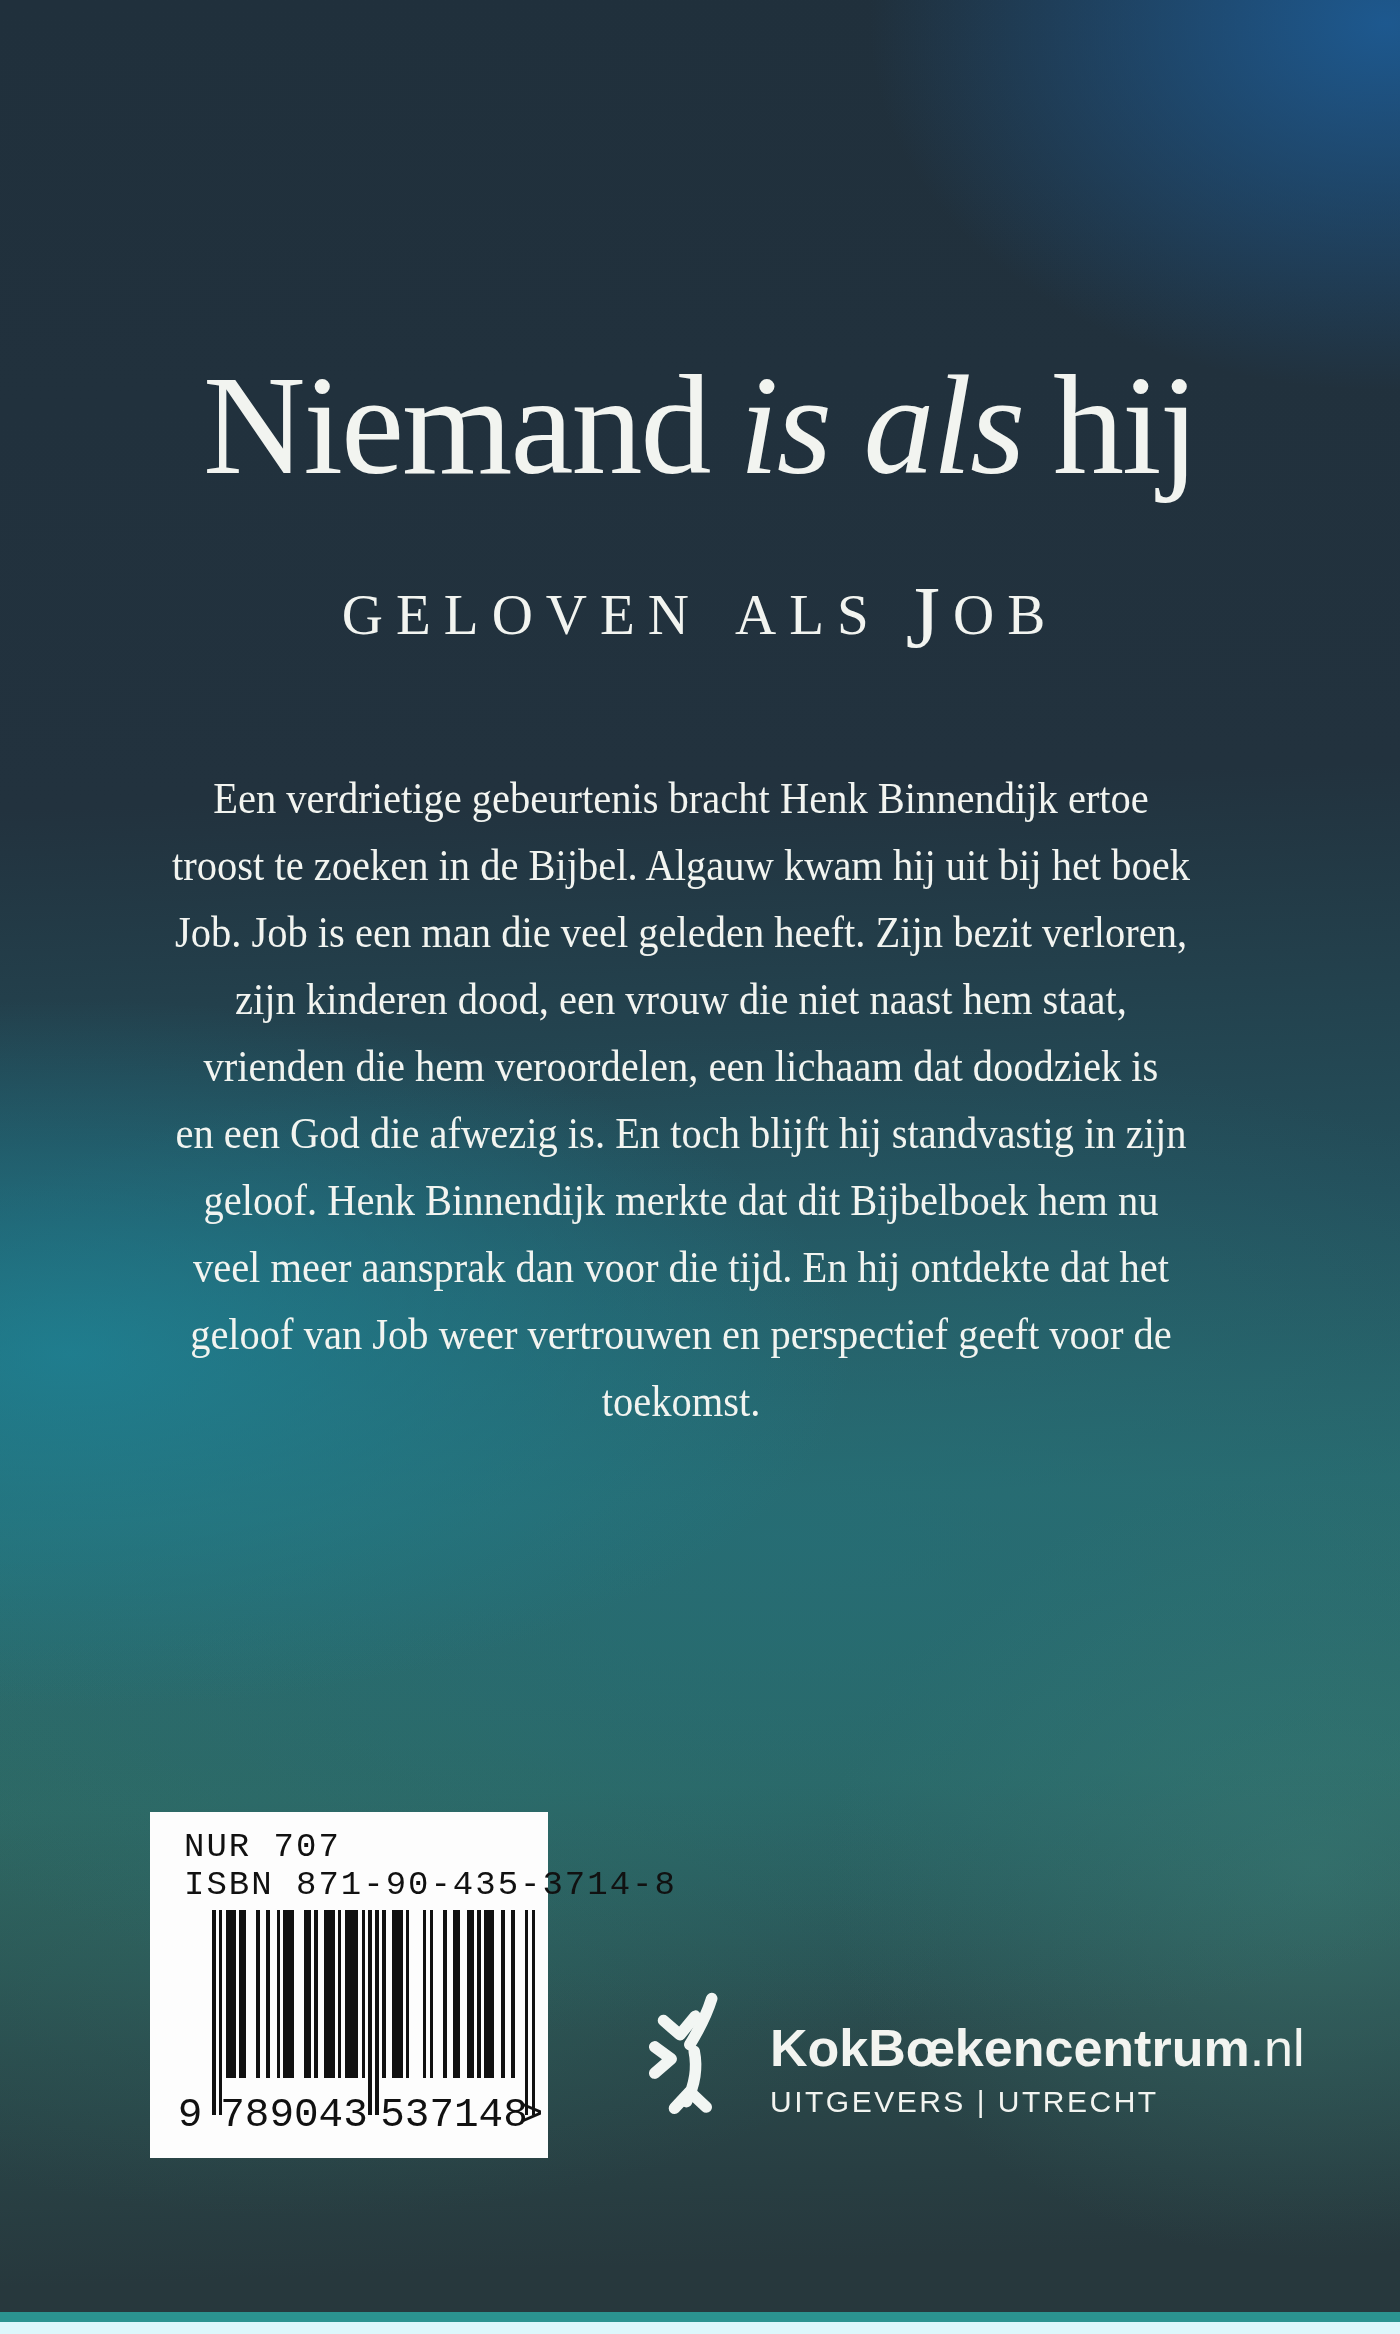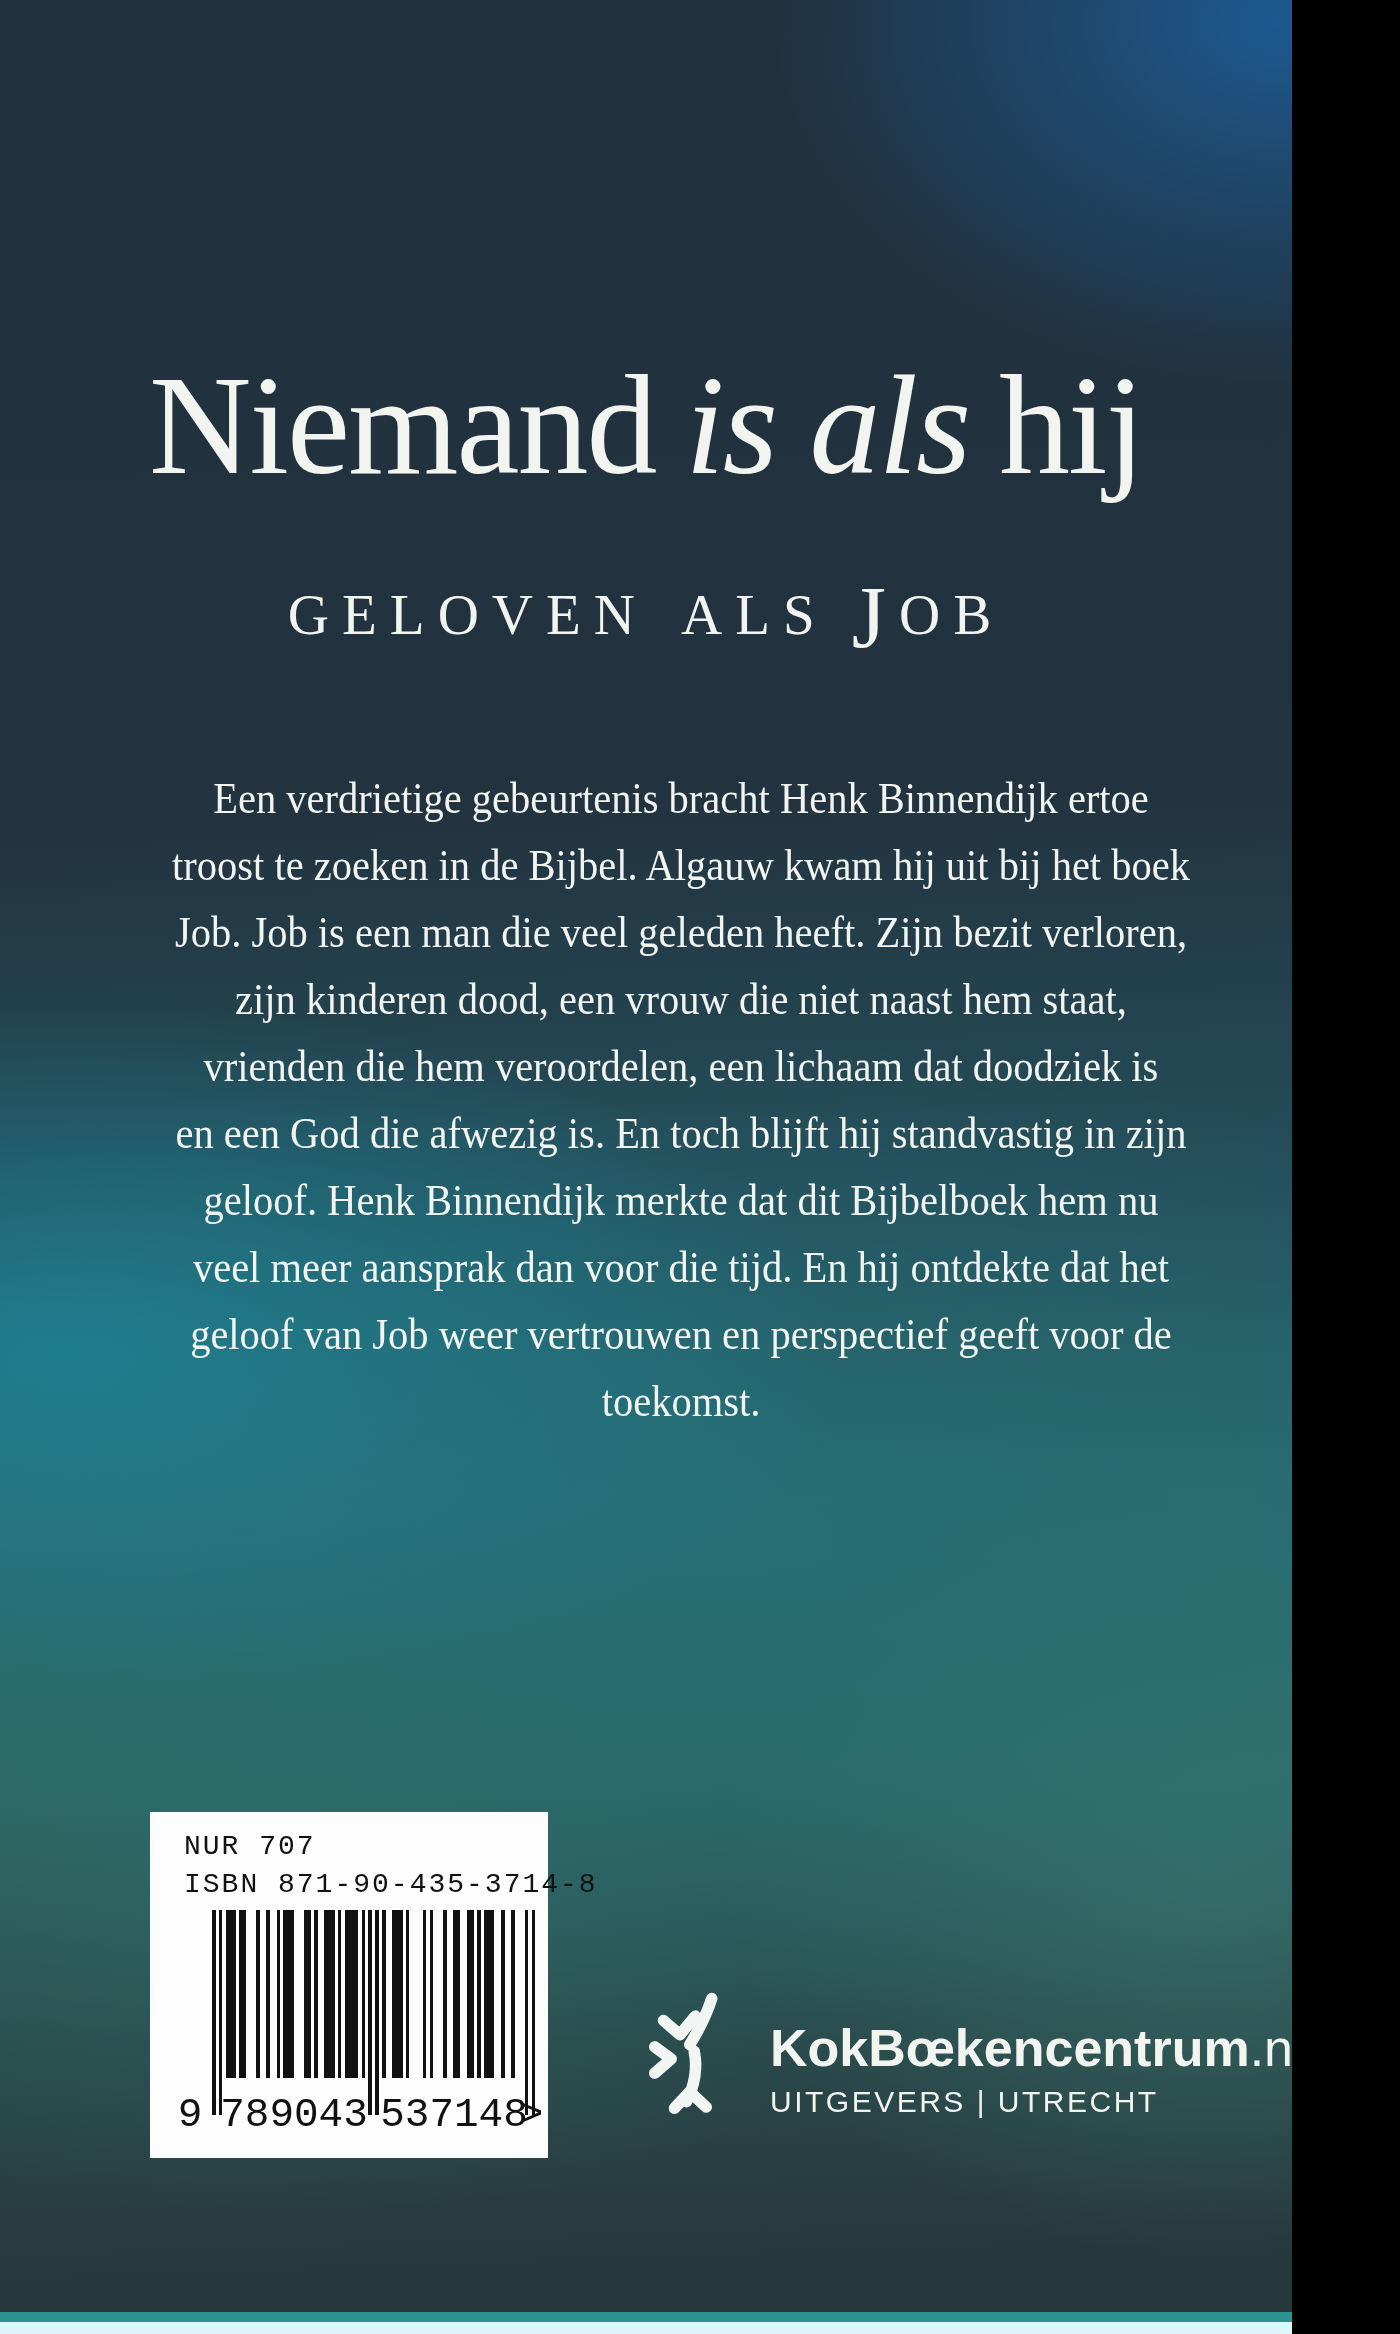--- a/index.html
+++ b/index.html
@@ -1,16 +1,16 @@
 <!DOCTYPE html>
 <html style="--text: #f2f4f0; --edge-teal: #2b9390; --edge-light: #dcf7fb; --bc-bg: #fdfdfd; --bc-ink: #111111; --top-right-blue: #1d5c96; --teal-band: #1f8398; --base-slate: #22333e;"><head>
 <meta charset="utf-8">
 <style>
   html,body{margin:0;padding:0;background:#000;}
-  .cover{position:relative;width:1292px;height:2334px;overflow:hidden;
+  .cover{position:relative;width:1400px;height:2334px;overflow:hidden;
          font-family:"Liberation Serif", serif;color:var(--text,#f2f4f0);}
   .bg{position:absolute;inset:0;
       background:
         radial-gradient(760px 540px at 99% 1%,  rgba(29,92,150,.92), rgba(29,92,150,0) 68%),
         radial-gradient(1150px 520px at 5% 58%, rgba(30,133,152,.80), rgba(30,133,152,0) 68%),
         radial-gradient(1500px 700px at 55% 66%,rgba(36,110,120,.65), rgba(36,110,120,0) 72%),
         radial-gradient(700px 560px at 94% 80%, rgba(62,130,121,.50), rgba(62,130,121,0) 70%),
         radial-gradient(900px 420px at 22% 82%, rgba(49,110,102,.45), rgba(49,110,102,0) 72%),
         linear-gradient(178deg,#20303c 0%,#22323e 34%,#24505c 52%,#2a6a6d 64%,#2d6763 76%,#2a4a4c 86%,#27383d 96%,#27383d 100%);}
   .strip{position:absolute;left:0;width:100%;}
@@ -27,21 +27,21 @@
 
   .textblock{position:absolute;left:150px;width:1180px;font-size:45px;line-height:67px;}
   .synopsis{top:765px;text-align:center;}
   .note{top:1527px;}
   .tline{white-space:nowrap;transform:scaleX(.90);transform-origin:0 50%;}
 
   .barcode-box{position:absolute;left:150px;top:1812px;width:398px;height:346px;
                background:var(--bc-bg,#fdfdfd);color:var(--bc-ink,#111);
                font-family:"Liberation Mono", monospace;box-sizing:border-box;
                padding:16px 0 0 34px;}
-  .bc-line{font-size:28px;line-height:38px;letter-spacing:2px;white-space:nowrap;}
+  .bc-line{font-size:34px;line-height:38px;letter-spacing:2px;white-space:nowrap;}
   #barcode-svg{display:block;margin:6px 0 0 -34px;}
   .bdigit{font-family:"Liberation Mono", monospace;font-size:41px;fill:var(--bc-ink,#111);text-anchor:middle;}
 
   .publisher{position:absolute;left:648px;top:1992px;display:flex;align-items:flex-start;
              font-family:"Liberation Sans", sans-serif;}
   .pub-mark{flex:0 0 auto;}
   .pub-text{margin-left:34px;padding-top:30px;}
   .brand{font-size:52px;line-height:1;white-space:nowrap;}
   .brand-bold{font-weight:700;}
   .brand-nl{font-weight:400;}

